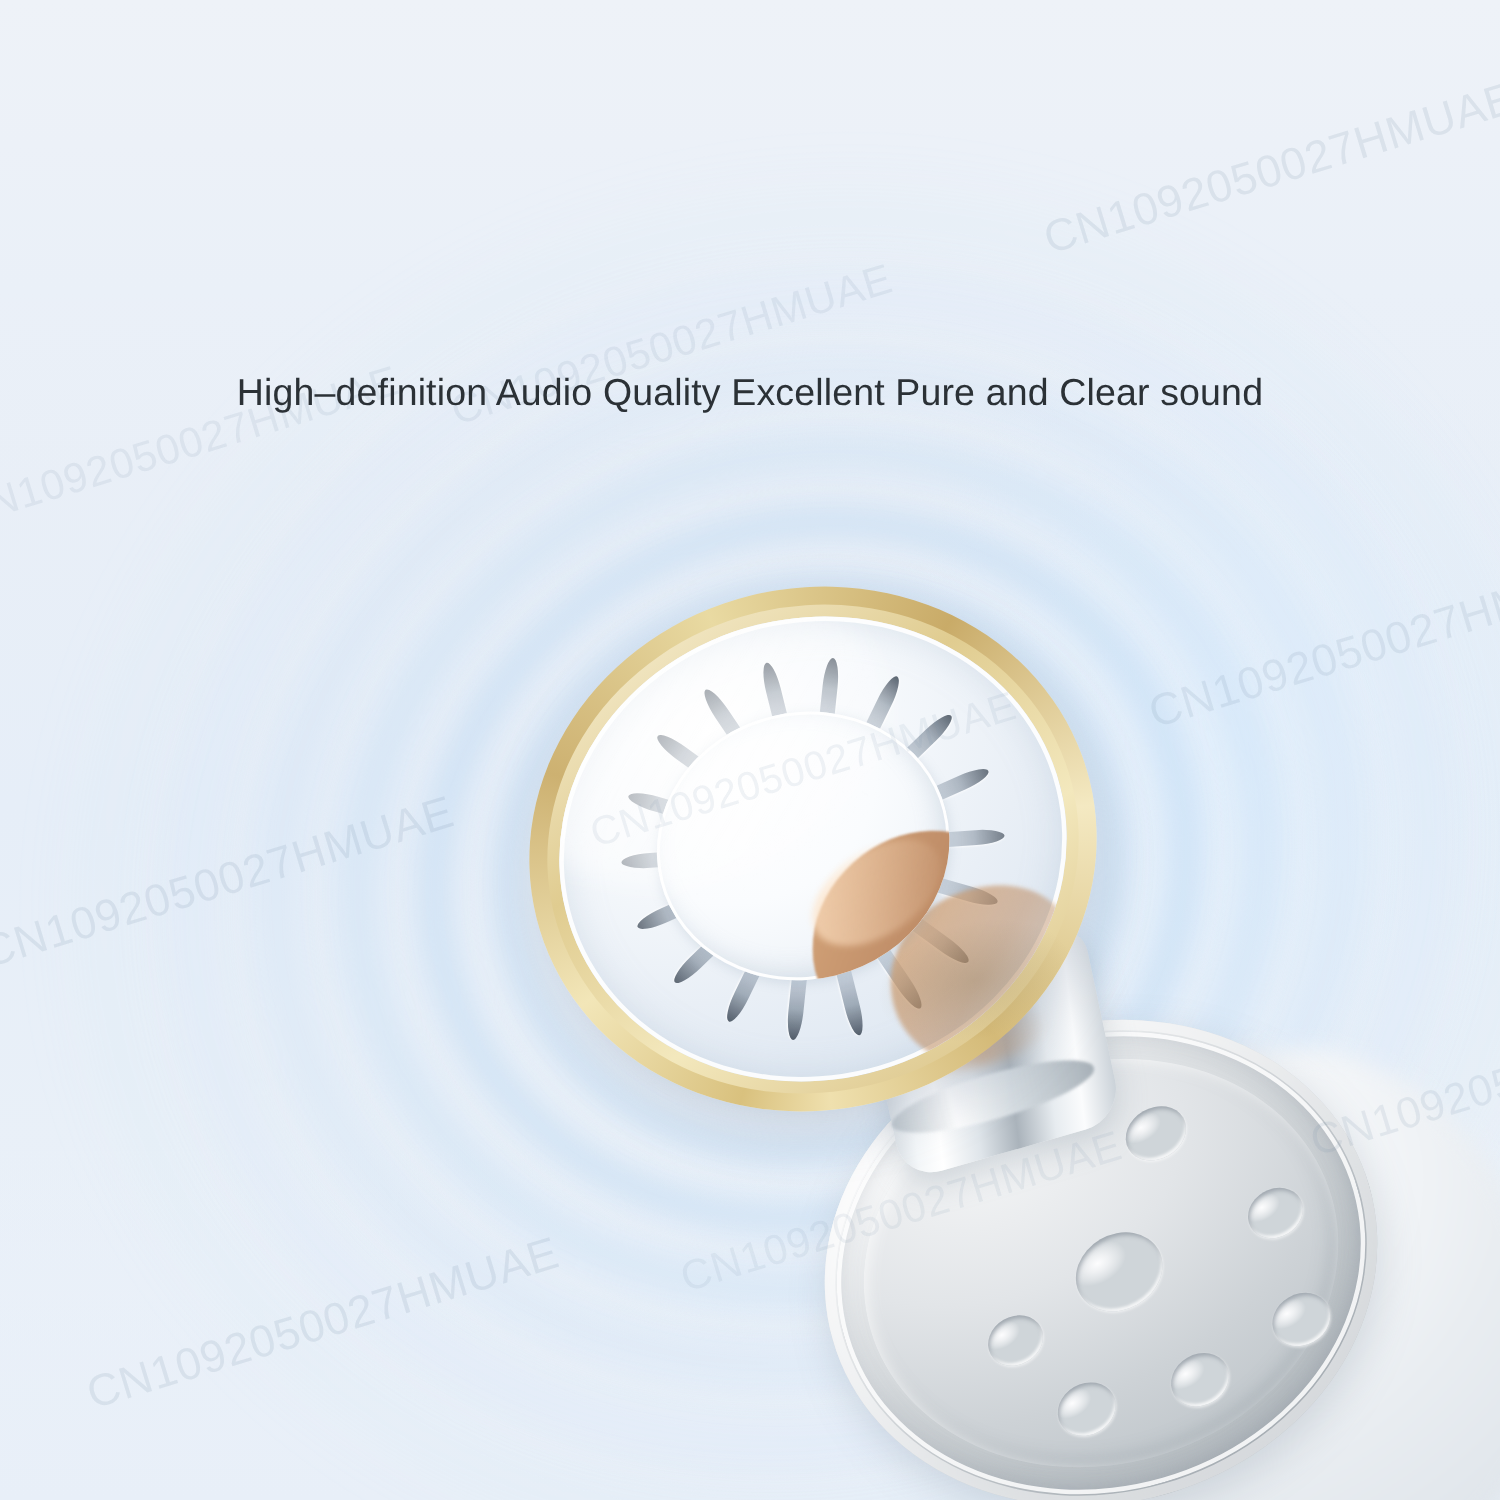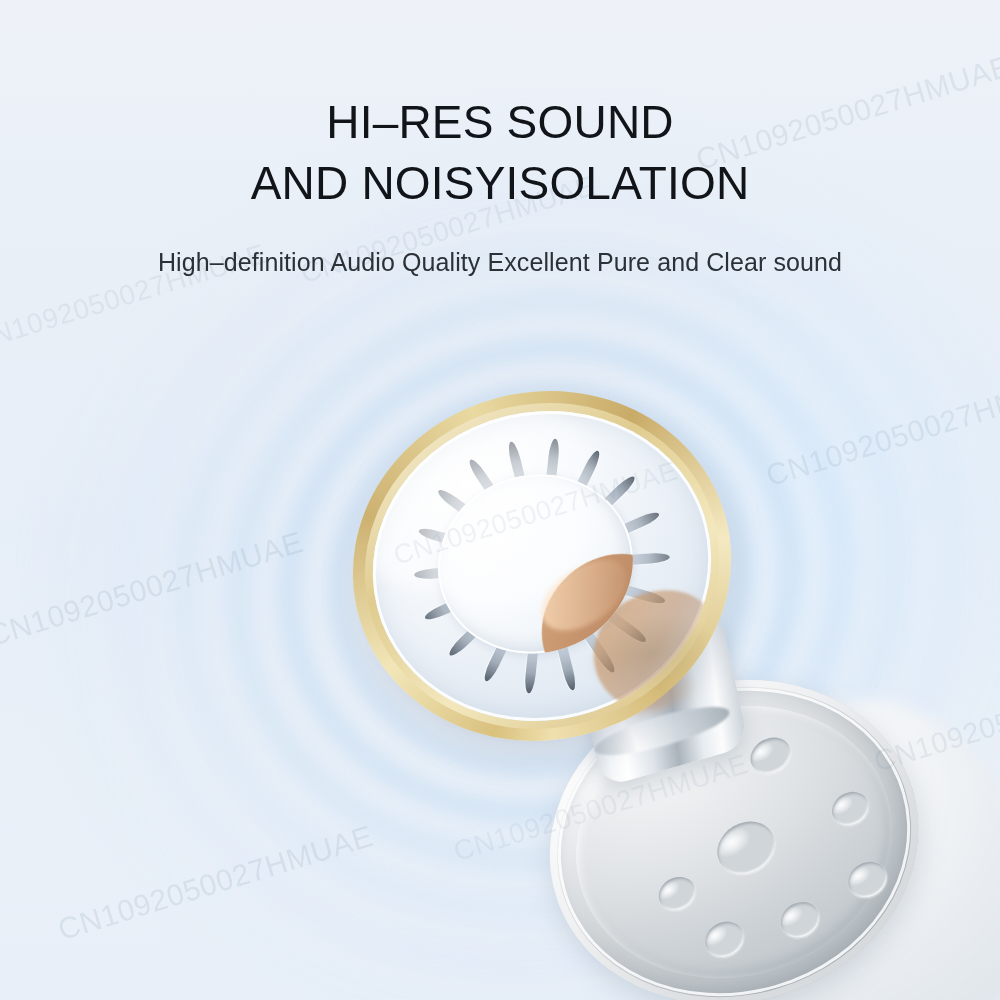--- a/index.html
+++ b/index.html
@@ -410,19 +410,15 @@
       <div class="wm" style="left: 295px; top: 214px; font-size: 28px; color: rgba(120, 140, 165, 0.16); opacity: 0.8; transform: rotate(-17deg);">CN1092050027HMUAE</div>
       <div class="wm" style="left: -34px; top: 282px; font-size: 28px; color: rgba(120, 140, 165, 0.16); opacity: 0.8; transform: rotate(-17deg);">CN1092050027HMUAE</div>
       <div class="wm" style="left: 760px; top: 412px; font-size: 30px; color: rgba(120, 140, 165, 0.16); opacity: 0.9; transform: rotate(-17deg);">CN1092050027HMUAE</div>
       <div class="wm" style="left: 388px; top: 498px; font-size: 27px; color: rgba(120, 140, 165, 0.16); opacity: 0.7; transform: rotate(-17deg);">CN1092050027HMUAE</div>
       <div class="wm" style="left: -18px; top: 572px; font-size: 30px; color: rgba(120, 140, 165, 0.16); opacity: 0.95; transform: rotate(-17deg);">CN1092050027HMUAE</div>
       <div class="wm" style="left: 868px; top: 700px; font-size: 29px; color: rgba(120, 140, 165, 0.16); opacity: 0.85; transform: rotate(-17deg);">CN1092050027HMUAE</div>
       <div class="wm" style="left: 448px; top: 792px; font-size: 28px; color: rgba(120, 140, 165, 0.16); opacity: 0.7; transform: rotate(-17deg);">CN1092050027HMUAE</div>
       <div class="wm" style="left: 52px; top: 866px; font-size: 30px; color: rgba(120, 140, 165, 0.16); opacity: 0.95; transform: rotate(-17deg);">CN1092050027HMUAE</div>
     </div>
 
-  <div class="headline">
-    <span class="ln">HI–RES SOUND</span>
-    <span class="ln">AND NOISYISOLATION</span>
-  </div>
   <div class="subline">High–definition Audio Quality Excellent Pure and Clear sound</div>
 
 </div>
 
 </body></html>

